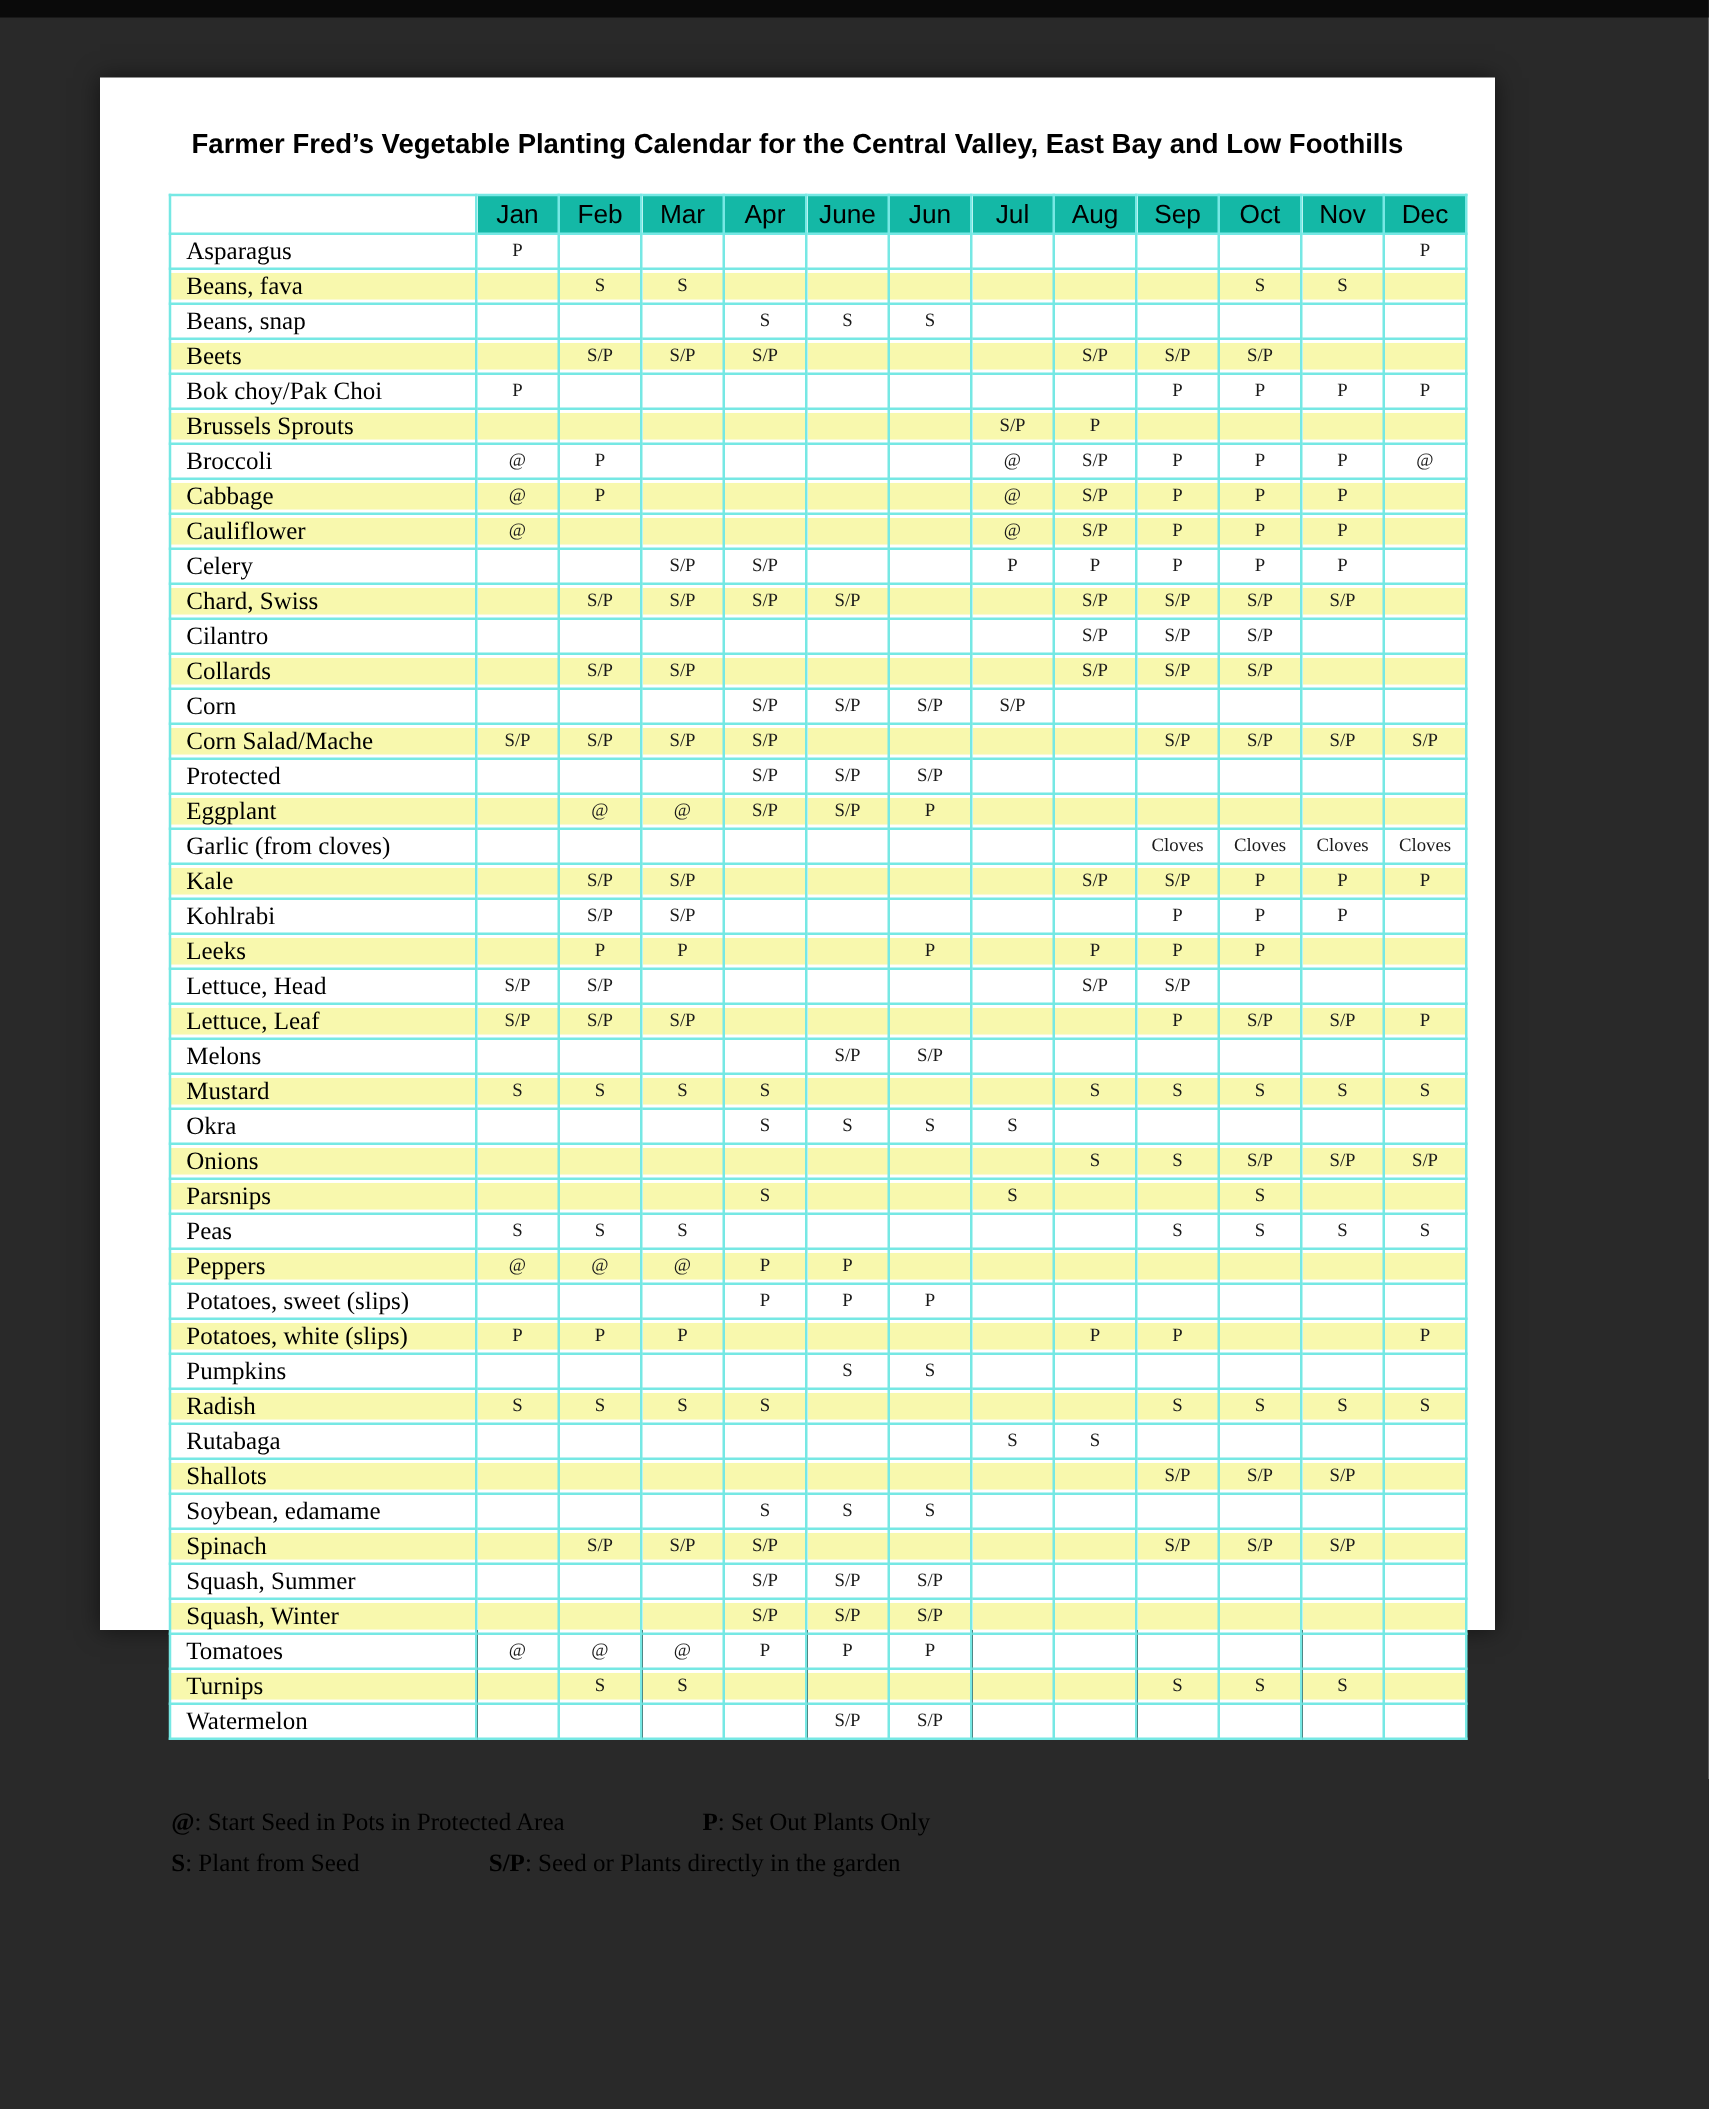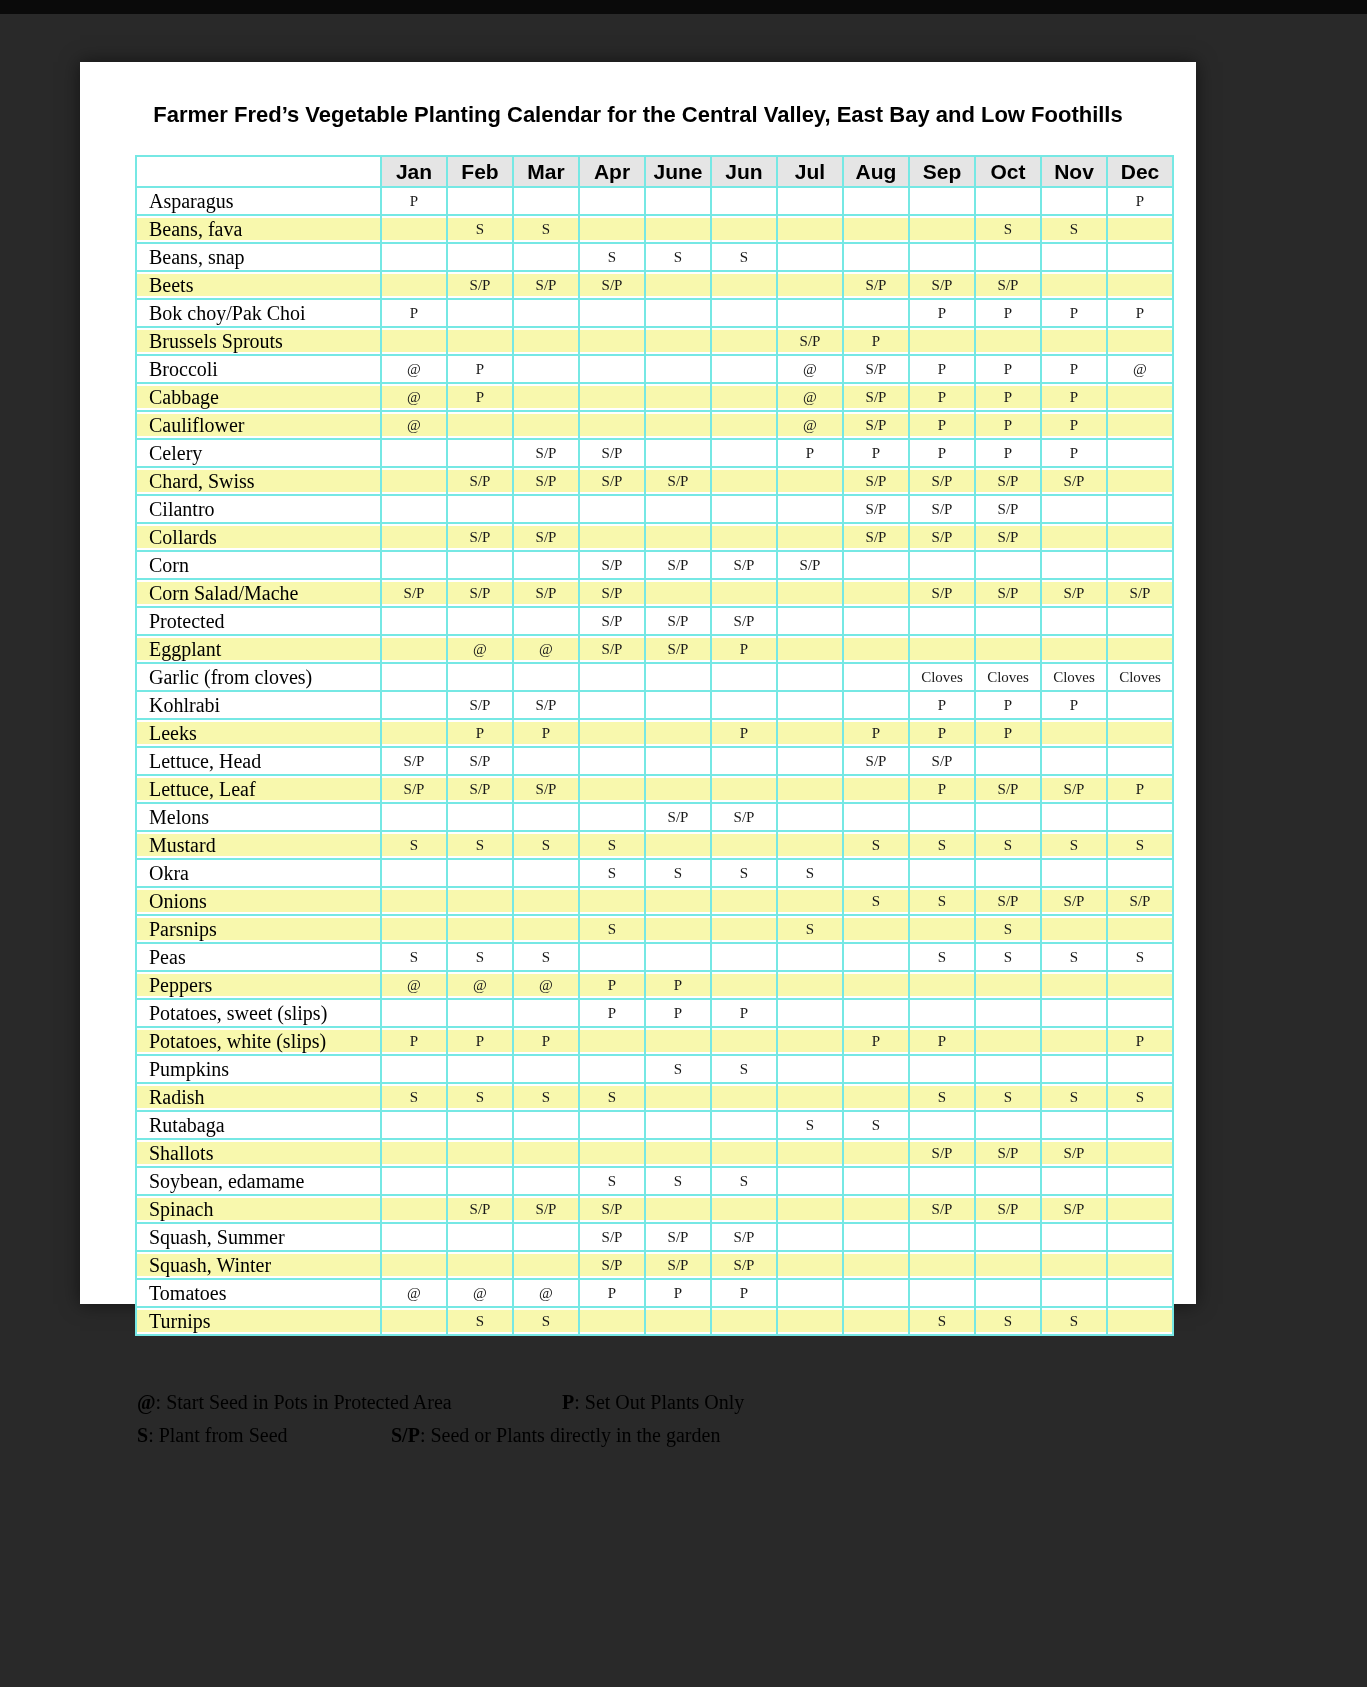--- a/index.html
+++ b/index.html
@@ -21,23 +21,23 @@
   table.cal {
     border-collapse:collapse; table-layout:fixed;
     margin:27px 0 0 55px;
   }
   table.cal th, table.cal td {
     border:2px solid #76e8e4; box-sizing:border-box;
     overflow:hidden; white-space:nowrap;
   }
   th.corner { width:245px; height:31px; background:#fff; }
   th.month {
-    width:66px; height:31px; background:#e5e5e5;
+    width:66px; height:31px; background:#14b8a6;
     font-family:"Liberation Sans", sans-serif;
-    font-weight:bold; font-size:21px; color:#000; text-align:center;
+    font-weight:normal; font-size:21px; color:#000; text-align:center;
   }
   td.veg {
     width:245px; height:28px; padding-left:12px;
     font-size:20px; color:#000; text-align:left; background:#fff;
   }
   td.cell {
     width:66px; height:28px; text-align:center;
     font-size:15px; color:#1a1a1a; background:#fff;
   }
   tr.shaded td {
@@ -344,20 +344,35 @@
           <td class="cell"></td>
           <td class="cell"></td>
           <td class="cell"></td>
           <td class="cell"></td>
           <td class="cell"></td>
           <td class="cell">Cloves</td>
           <td class="cell">Cloves</td>
           <td class="cell">Cloves</td>
           <td class="cell">Cloves</td>
         </tr>
+        <tr class="shaded">
+          <td class="veg">Kale</td>
+          <td class="cell"></td>
+          <td class="cell">S/P</td>
+          <td class="cell">S/P</td>
+          <td class="cell"></td>
+          <td class="cell"></td>
+          <td class="cell"></td>
+          <td class="cell"></td>
+          <td class="cell">S/P</td>
+          <td class="cell">S/P</td>
+          <td class="cell">P</td>
+          <td class="cell">P</td>
+          <td class="cell">P</td>
+        </tr>
         <tr>
           <td class="veg">Kohlrabi</td>
           <td class="cell"></td>
           <td class="cell">S/P</td>
           <td class="cell">S/P</td>
           <td class="cell"></td>
           <td class="cell"></td>
           <td class="cell"></td>
           <td class="cell"></td>
           <td class="cell"></td>
@@ -687,20 +702,35 @@
           <td class="cell">S</td>
           <td class="cell">S</td>
           <td class="cell"></td>
           <td class="cell"></td>
           <td class="cell"></td>
           <td class="cell"></td>
           <td class="cell"></td>
           <td class="cell">S</td>
           <td class="cell">S</td>
           <td class="cell">S</td>
+          <td class="cell"></td>
+        </tr>
+        <tr>
+          <td class="veg">Watermelon</td>
+          <td class="cell"></td>
+          <td class="cell"></td>
+          <td class="cell"></td>
+          <td class="cell"></td>
+          <td class="cell">S/P</td>
+          <td class="cell">S/P</td>
+          <td class="cell"></td>
+          <td class="cell"></td>
+          <td class="cell"></td>
+          <td class="cell"></td>
+          <td class="cell"></td>
           <td class="cell"></td>
         </tr>
       </tbody>
   </table>
 
   <div class="legend">
     <div class="legend-line">
       <span class="legend-item w425"><span class="sym">@</span>: <span>Start Seed in Pots in Protected Area</span></span><span class="legend-item"><span class="sym">P</span>: <span>Set Out Plants Only</span></span>
     </div>
     <div class="legend-line">

